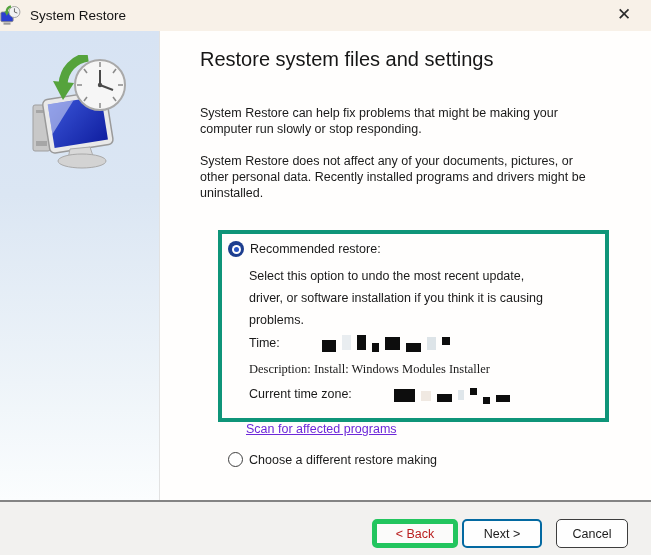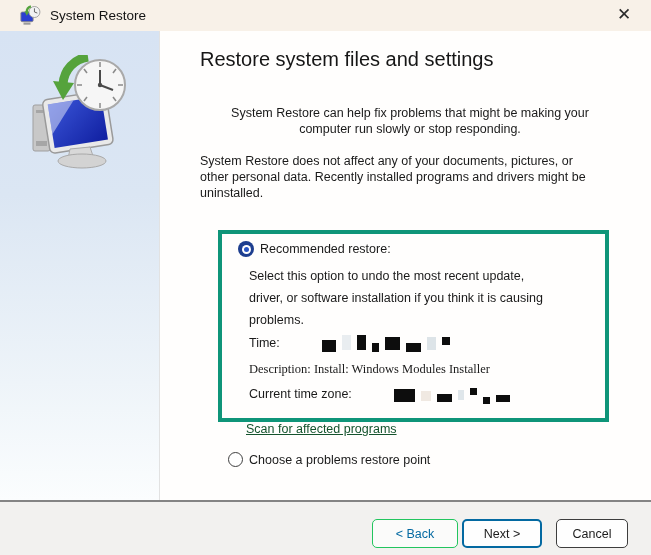--- a/index.html
+++ b/index.html
@@ -3,76 +3,76 @@
 <meta charset="utf-8">
 <style>
   * { margin:0; padding:0; box-sizing:border-box; }
   html,body { width:651px; height:555px; }
   body { font-family:"Liberation Sans", sans-serif; color:#1b1b1b; }
 
   .window { position:relative; width:651px; height:555px; overflow:hidden; background:#fffefd; }
 
   
   .titlebar { position:absolute; top:0; left:0; right:0; height:31px; background:#f8f1e8;
-              display:flex; align-items:center; padding-left:20px; }
+              display:flex; align-items:center; padding-left:0; }
   .titlebar .app-icon { width:21px; height:21px; display:inline-flex; }
   .titlebar .title { margin-left:9px; font-size:13.5px; color:#141414; }
   .close-btn { position:absolute; right:15px; top:3px; font-size:17px; color:#2b2b2b;
                line-height:24px; width:24px; text-align:center; cursor:default; font-weight:300; }
 
   
   .sidebar { position:absolute; top:31px; left:0; width:160px; height:469px;
              background:linear-gradient(180deg, #d7e3f3 0%, #dbe6f3 35%, #eef4f9 75%, #fbfdfe 100%);
              border-right:1px solid #e2e2e2; }
   .sidebar-icon { position:absolute; top:24px; left:30px; width:100px; height:115px; }
 
   .main { position:absolute; top:31px; left:160px; width:583px; height:469px; background:#fffefd;padding-left:17px; }
 
   .heading { position:absolute; top:17px; left:40px; font-size:20px; font-weight:400; color:#161616; }
 
   .para { position:absolute; left:40px; font-size:12.5px; line-height:16px; color:#1a1a1a; white-space:pre-line; }
-  .para1 { top:74px; width:420px;text-align:center; }
+  .para1 { top:74px; width:420px; }
   .para2 { top:122px; width:430px; }
 
   
   .highlight-box { position:absolute; top:199px; left:58px; width:391px; height:192px;
                    border:4px solid #0f9579; background:#fffefd; }
   .radio-row { position:absolute; display:flex; align-items:center; }
   .radio-row .radio-label { font-size:12.5px; margin-left:6px; }
 
   .radio-selected { width:16px; height:16px; border-radius:50%; background:#1d3e8f;
                     display:flex; align-items:center; justify-content:center; }
   .radio-selected .ring { width:9px; height:9px; border-radius:50%; background:#ffffff;
                     display:flex; align-items:center; justify-content:center; }
   .radio-selected .dot { width:5px; height:5px; border-radius:50%; background:#2b57c4; }
 
   .radio-empty { width:15px; height:15px; border-radius:50%; background:#fff; border:1.5px solid #3f3f3f; }
 
-  .box-radio { top:7px; left:6px;margin-left:10px; }
+  .box-radio { top:7px; left:6px; }
   .box-desc { position:absolute; top:31px; left:27px; width:352px; font-size:12.5px; line-height:22px;
               white-space:pre-line; color:#1a1a1a; }
 
   .info-row { position:absolute; left:27px; display:flex; align-items:center; font-size:12.5px; color:#1a1a1a;gap:36px; }
   .info-time { top:101px; }
   .info-desc { top:128px;font-family:Liberation Serif, serif; }
   .info-tz   { top:153px; }
   .redact { display:inline-flex; align-items:center; margin-left:6px; }
   .redact span { display:inline-block; margin-right:6px; }
 
   
-  .scan-link { position:absolute; top:391px; left:86px; font-size:12.5px; color:#14532d;
+  .scan-link { position:absolute; top:391px; left:86px; font-size:12.5px; color:#6d28d9;
                text-decoration:underline; cursor:pointer; }
   .choose-row { top:421px; left:68px; }
 
   
   .footer { position:absolute; top:500px; left:0; right:0; height:55px; background:#f2f1ef;
             border-top:2px solid #848484; }
   .btn { position:absolute; top:17px; height:29px; font-size:12.5px; font-family:"Liberation Sans", sans-serif;
          border-radius:5px; background:#fefefe; color:#1c1c1c; cursor:default; }
-  .btn-back { left:372px; width:86px; background:#fbfbfa; color:#0369a1; border:1px solid #22c55e; }
+  .btn-back { left:372px; width:86px; background:#fbfbfa; color:#b91c1c; border:5px solid #22c55e; }
   .btn-next { left:462px; width:80px; border:2px solid #0369a1; }
   .btn-cancel { left:556px; width:72px; border:1px solid #3d3d3d; }
 </style>
 </head>
 <body>
 
 <div class="window">
 
   <div class="titlebar">
     <span class="app-icon">
@@ -184,21 +184,21 @@
             <span style="width: 7px; height: 7px; background: rgb(13, 13, 13); transform: translateY(6px);"></span>
             <span style="width: 14px; height: 7px; background: rgb(13, 13, 13); transform: translateY(4px);"></span>
           </span>
       </div>
     </div>
 
     <a class="scan-link">Scan for affected programs</a>
 
     <div class="radio-row choose-row">
       <span class="radio-empty"></span>
-      <span class="radio-label">Choose a problems restore point</span>
+      <span class="radio-label">Choose a different restore making</span>
     </div>
   </div>
 
   <div class="footer">
     <button class="btn btn-back" disabled="">&lt; Back</button>
     <button class="btn btn-next">Next &gt;</button>
     <button class="btn btn-cancel">Cancel</button>
   </div>
 
 </div>

